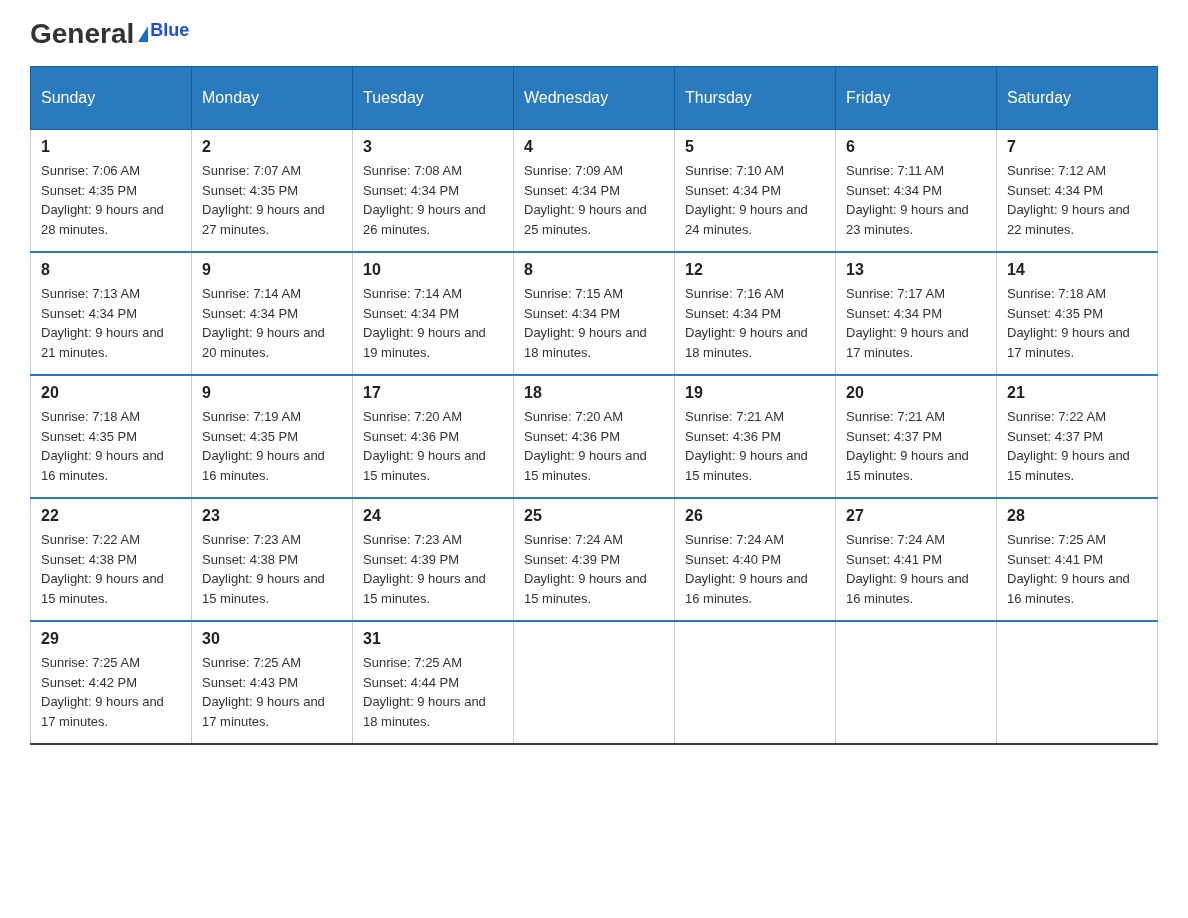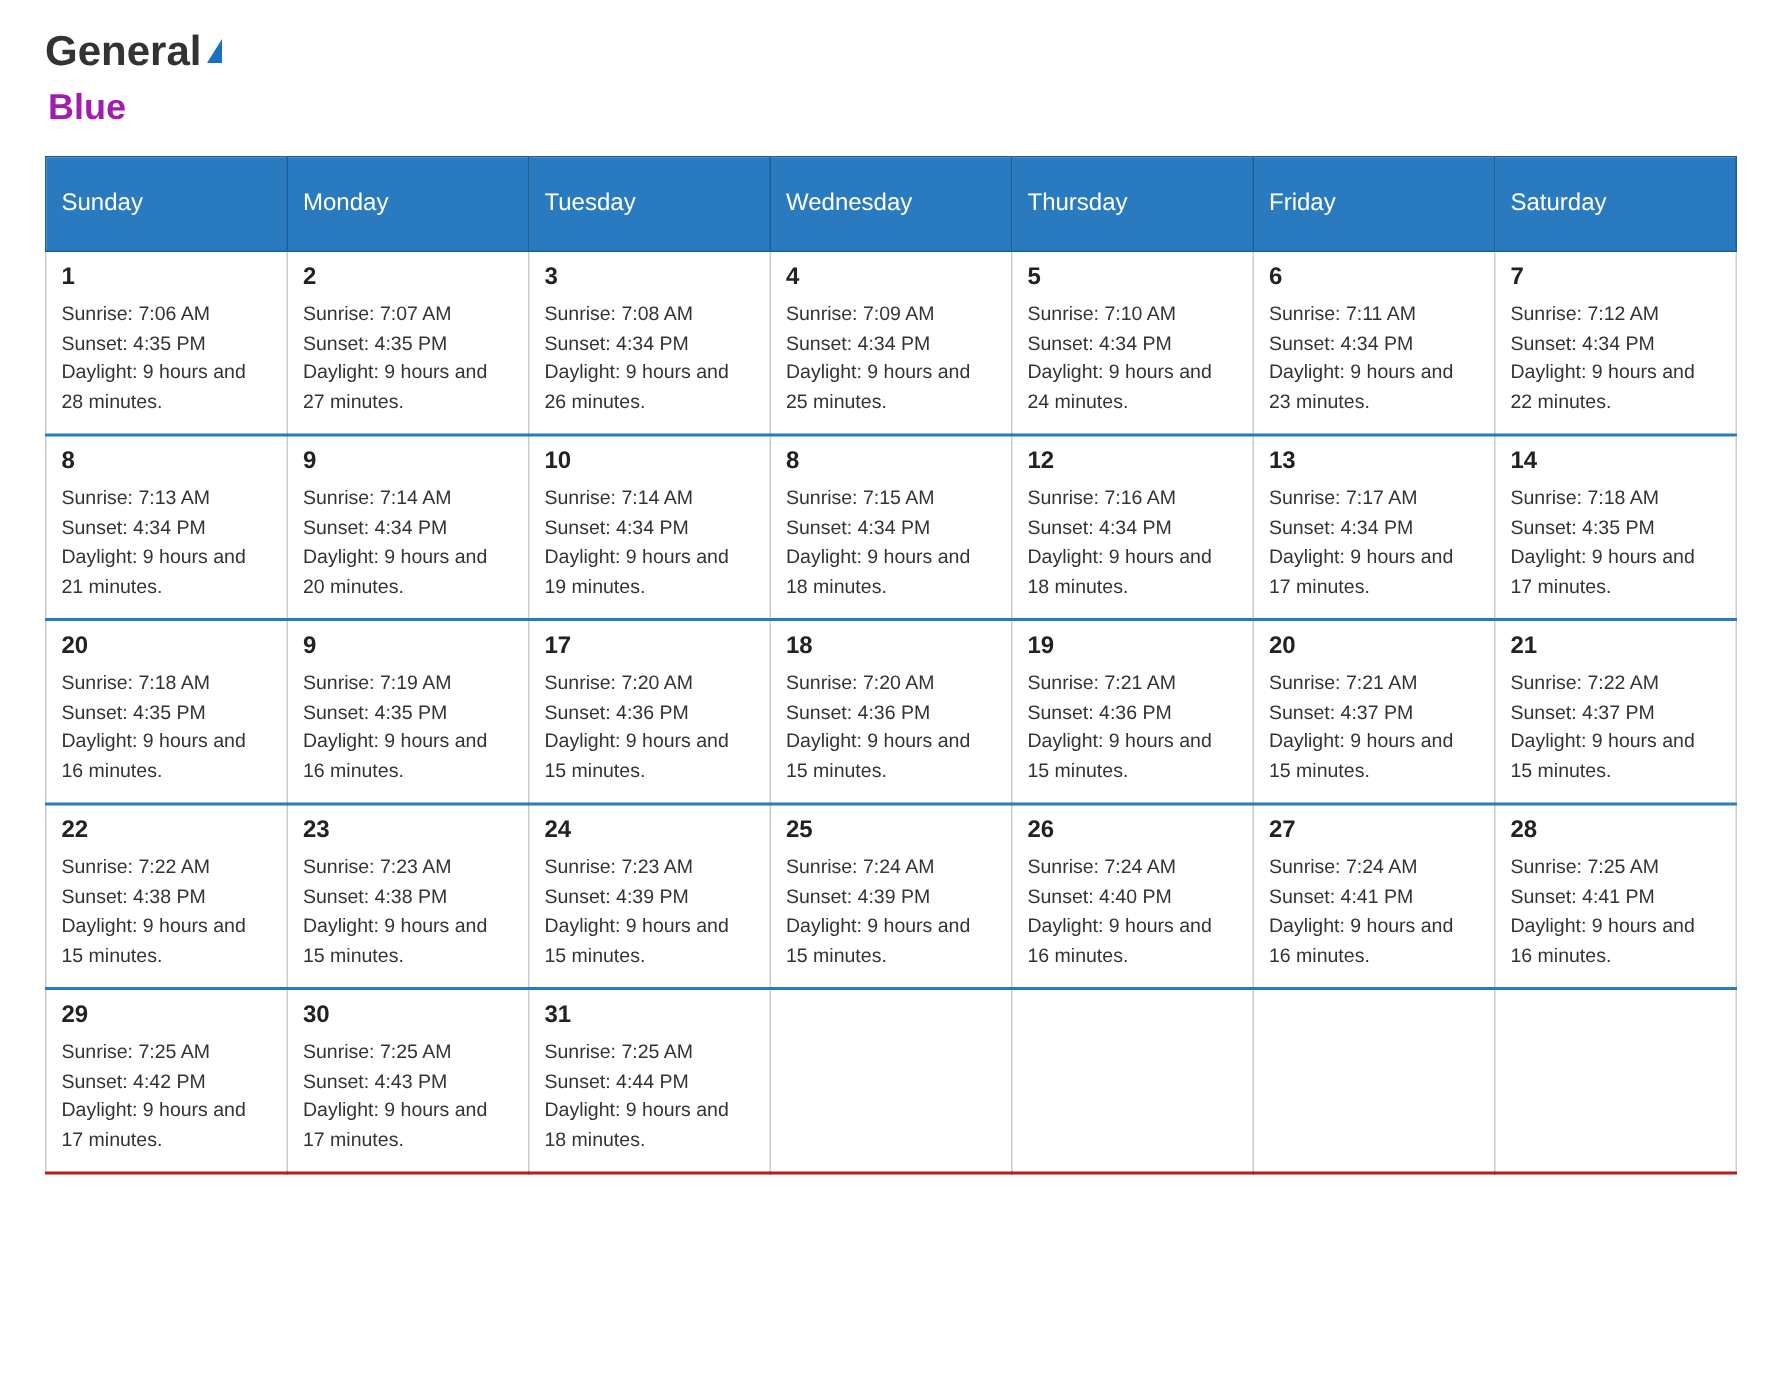--- a/index.html
+++ b/index.html
@@ -12,21 +12,21 @@
       padding: 20px 30px 30px 30px;
     }
     .header {
       display: flex;
       justify-content: space-between;
       align-items: flex-start;
       margin-bottom: 18px;
     }
     .logo {
       display: flex;
-      flex-direction: column;
+      flex-direction: row;
       align-items: flex-start;
     }
     .logo-text {
       font-size: 28px;
       font-weight: bold;
       color: #333;
       display: flex;
       align-items: center;
       gap: 2px;
       line-height: 1;
@@ -36,24 +36,24 @@
       display: inline-block;
       width: 0;
       height: 0;
       border-left: 10px solid transparent;
       border-right: 0px solid transparent;
       border-bottom: 16px solid #1a6fc4;
       margin-left: 2px;
       vertical-align: middle;
     }
     .logo-subtitle {
-      font-size: 24px;
-      font-weight: bold;
-      color: #a21caf;
-      margin-top: 10px;
+      font-size: 18px;
+      font-weight: bold;
+      color: #1d4ed8;
+      margin-top: 0;
       margin-left: 2px;
     }
     .title-area {
       text-align: right;
     }
     .title-month {
       font-size: 52px;
       font-weight: bold;
       color: #222;
       line-height: 1.1;
@@ -97,21 +97,21 @@
       font-weight: bold;
       color: #222;
       margin-bottom: 5px;
     }
     .day-info {
       font-size: 13px;
       color: #333;
       line-height: 1.5;
     }
     .empty-cell { background: #fff; }
-    tbody tr:last-child { border-bottom: 2px solid #b91c1c; }
+    tbody tr:last-child { border-bottom: 2px solid #404040; }
   </style>
 </head>
 <body>
 
 <div class="header">
   <div class="logo">
     <div class="logo-text">
       <span class="logo-general">General</span>
         <span class="logo-triangle"></span>
     </div>

